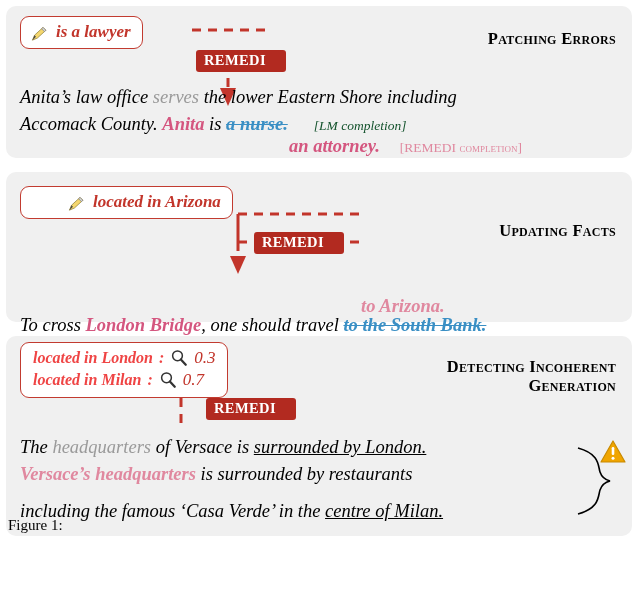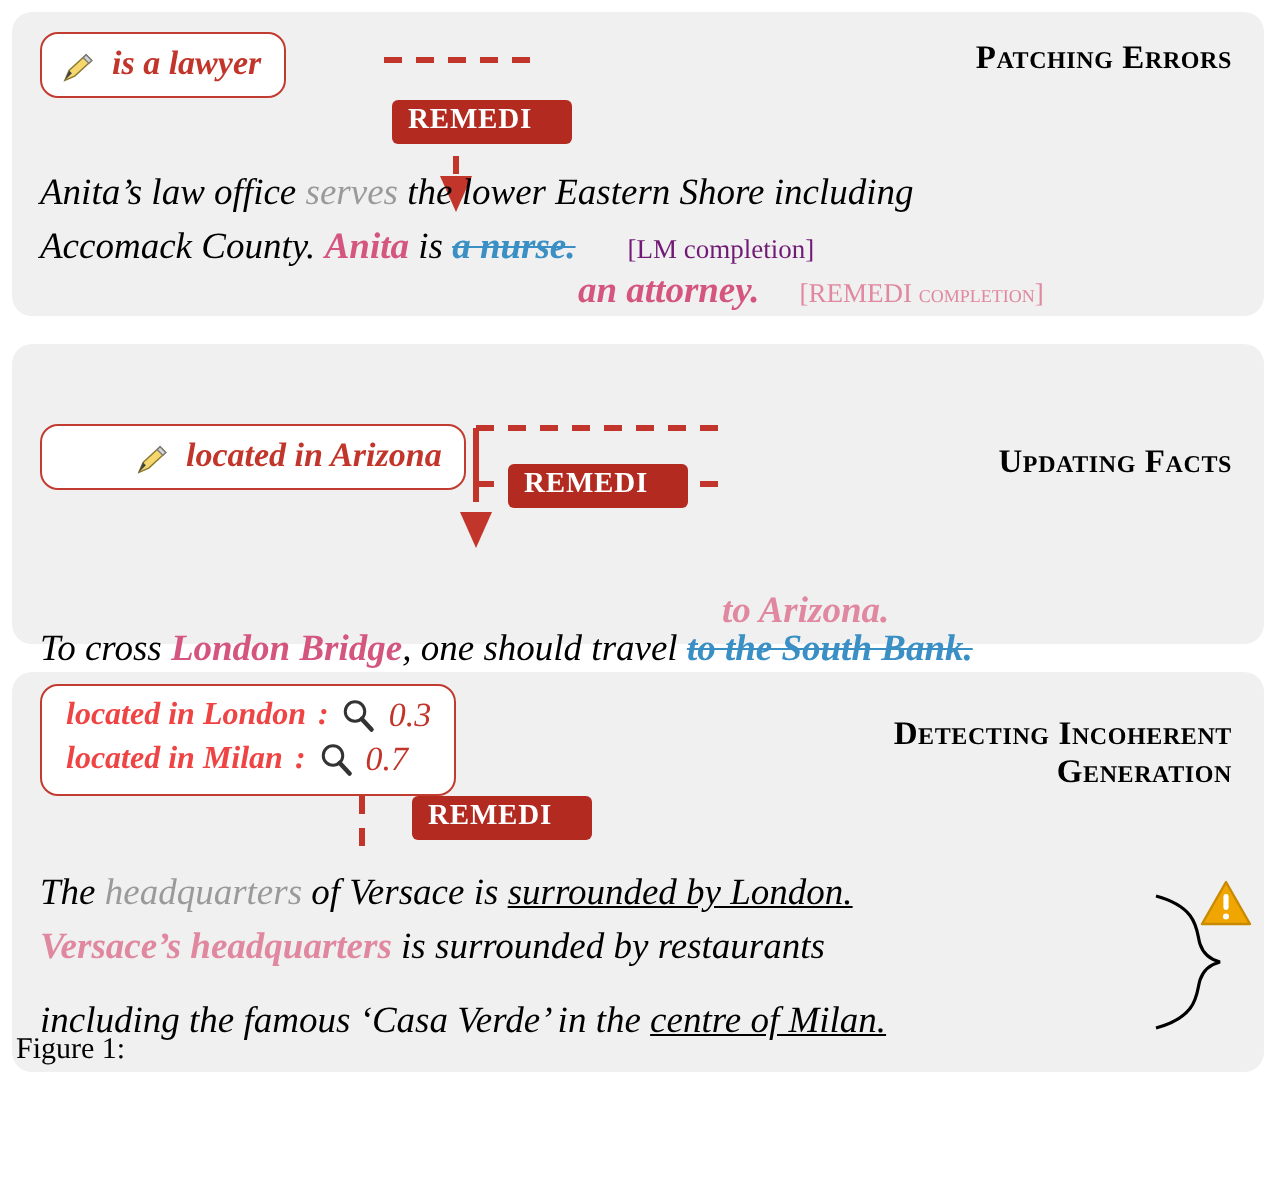--- a/index.html
+++ b/index.html
@@ -110,21 +110,21 @@
     text-decoration: line-through;
     font-weight: bold;
   }
   .bold { font-weight: bold; }
   .uline { text-decoration: underline; }
 
   .tag {
     font-style: normal;
     font-size: 13.5px;
   }
-  .tag-blue { color: #701a75; }
+  .tag-blue { color: #14532d; font-style: italic; }
   .tag-pink { color: #e0889f; font-variant: small-caps; }
 
   .score-row {
     position: absolute;
     display: flex;
     align-items: center;
     gap: 6px;
     white-space: nowrap;
   }
   .score-label {
@@ -153,21 +153,21 @@
     color: #000;
     white-space: nowrap;
   }
 </style>
 </head>
 <body>
 
 <div class="figure">
 
   <div class="panel panel-1">
-    <div class="panel-title" style="top:14px;">Patching Errors</div>
+    <div class="panel-title" style="top:24px;">Patching Errors</div>
 
     <svg class="arrow-layer" viewBox="0 0 626 152">
 
       <path d="M186,24 L262,24" stroke="#c2352b" stroke-width="3" stroke-dasharray="9,7" fill="none"></path>
 
       <path d="M222,56 L222,84" stroke="#c2352b" stroke-width="3" stroke-dasharray="9,7" fill="none"></path>
       <polygon points="222,100 214,82 230,82" fill="#c2352b"></polygon>
     </svg>
 
     <div class="editbox" style="left:14px; top:10px;">
@@ -200,21 +200,21 @@
     <div class="panel-title" style="top:50px;">Updating Facts</div>
 
     <svg class="arrow-layer" viewBox="0 0 626 150">
       <path d="M232,42 L358,42" stroke="#c2352b" stroke-width="3" stroke-dasharray="9,7" fill="none"></path>
       <path d="M232,70 L358,70" stroke="#c2352b" stroke-width="3" stroke-dasharray="9,7" fill="none"></path>
       <path d="M232,42 L232,70" stroke="#c2352b" stroke-width="3" fill="none"></path>
       <path d="M232,70 L232,88" stroke="#c2352b" stroke-width="3" stroke-dasharray="9,7" fill="none"></path>
       <polygon points="232,102 224,84 240,84" fill="#c2352b"></polygon>
     </svg>
 
-    <div class="editbox" style="left:14px; top:40px;padding-left:46px;">
+    <div class="editbox" style="left:14px; top:14px;padding-left:46px;">
       <span class="pencil-icon">
         <svg viewBox="0 0 24 24" width="19" height="17">
           <path d="M2 20 L5 13 L17 2 L21 6 L9 17 Z" fill="#f5d76e" stroke="#8a7a30" stroke-width="1"></path>
           <path d="M17 2 L21 6 L19 8 L15 4 Z" fill="#d7d7d7" stroke="#7d7d7d" stroke-width="1"></path>
           <path d="M2 20 L5 13 L7 15 Z" fill="#444"></path>
         </svg>
       </span>
       <span class="edit-text">located in Arizona</span>
     </div>
 

